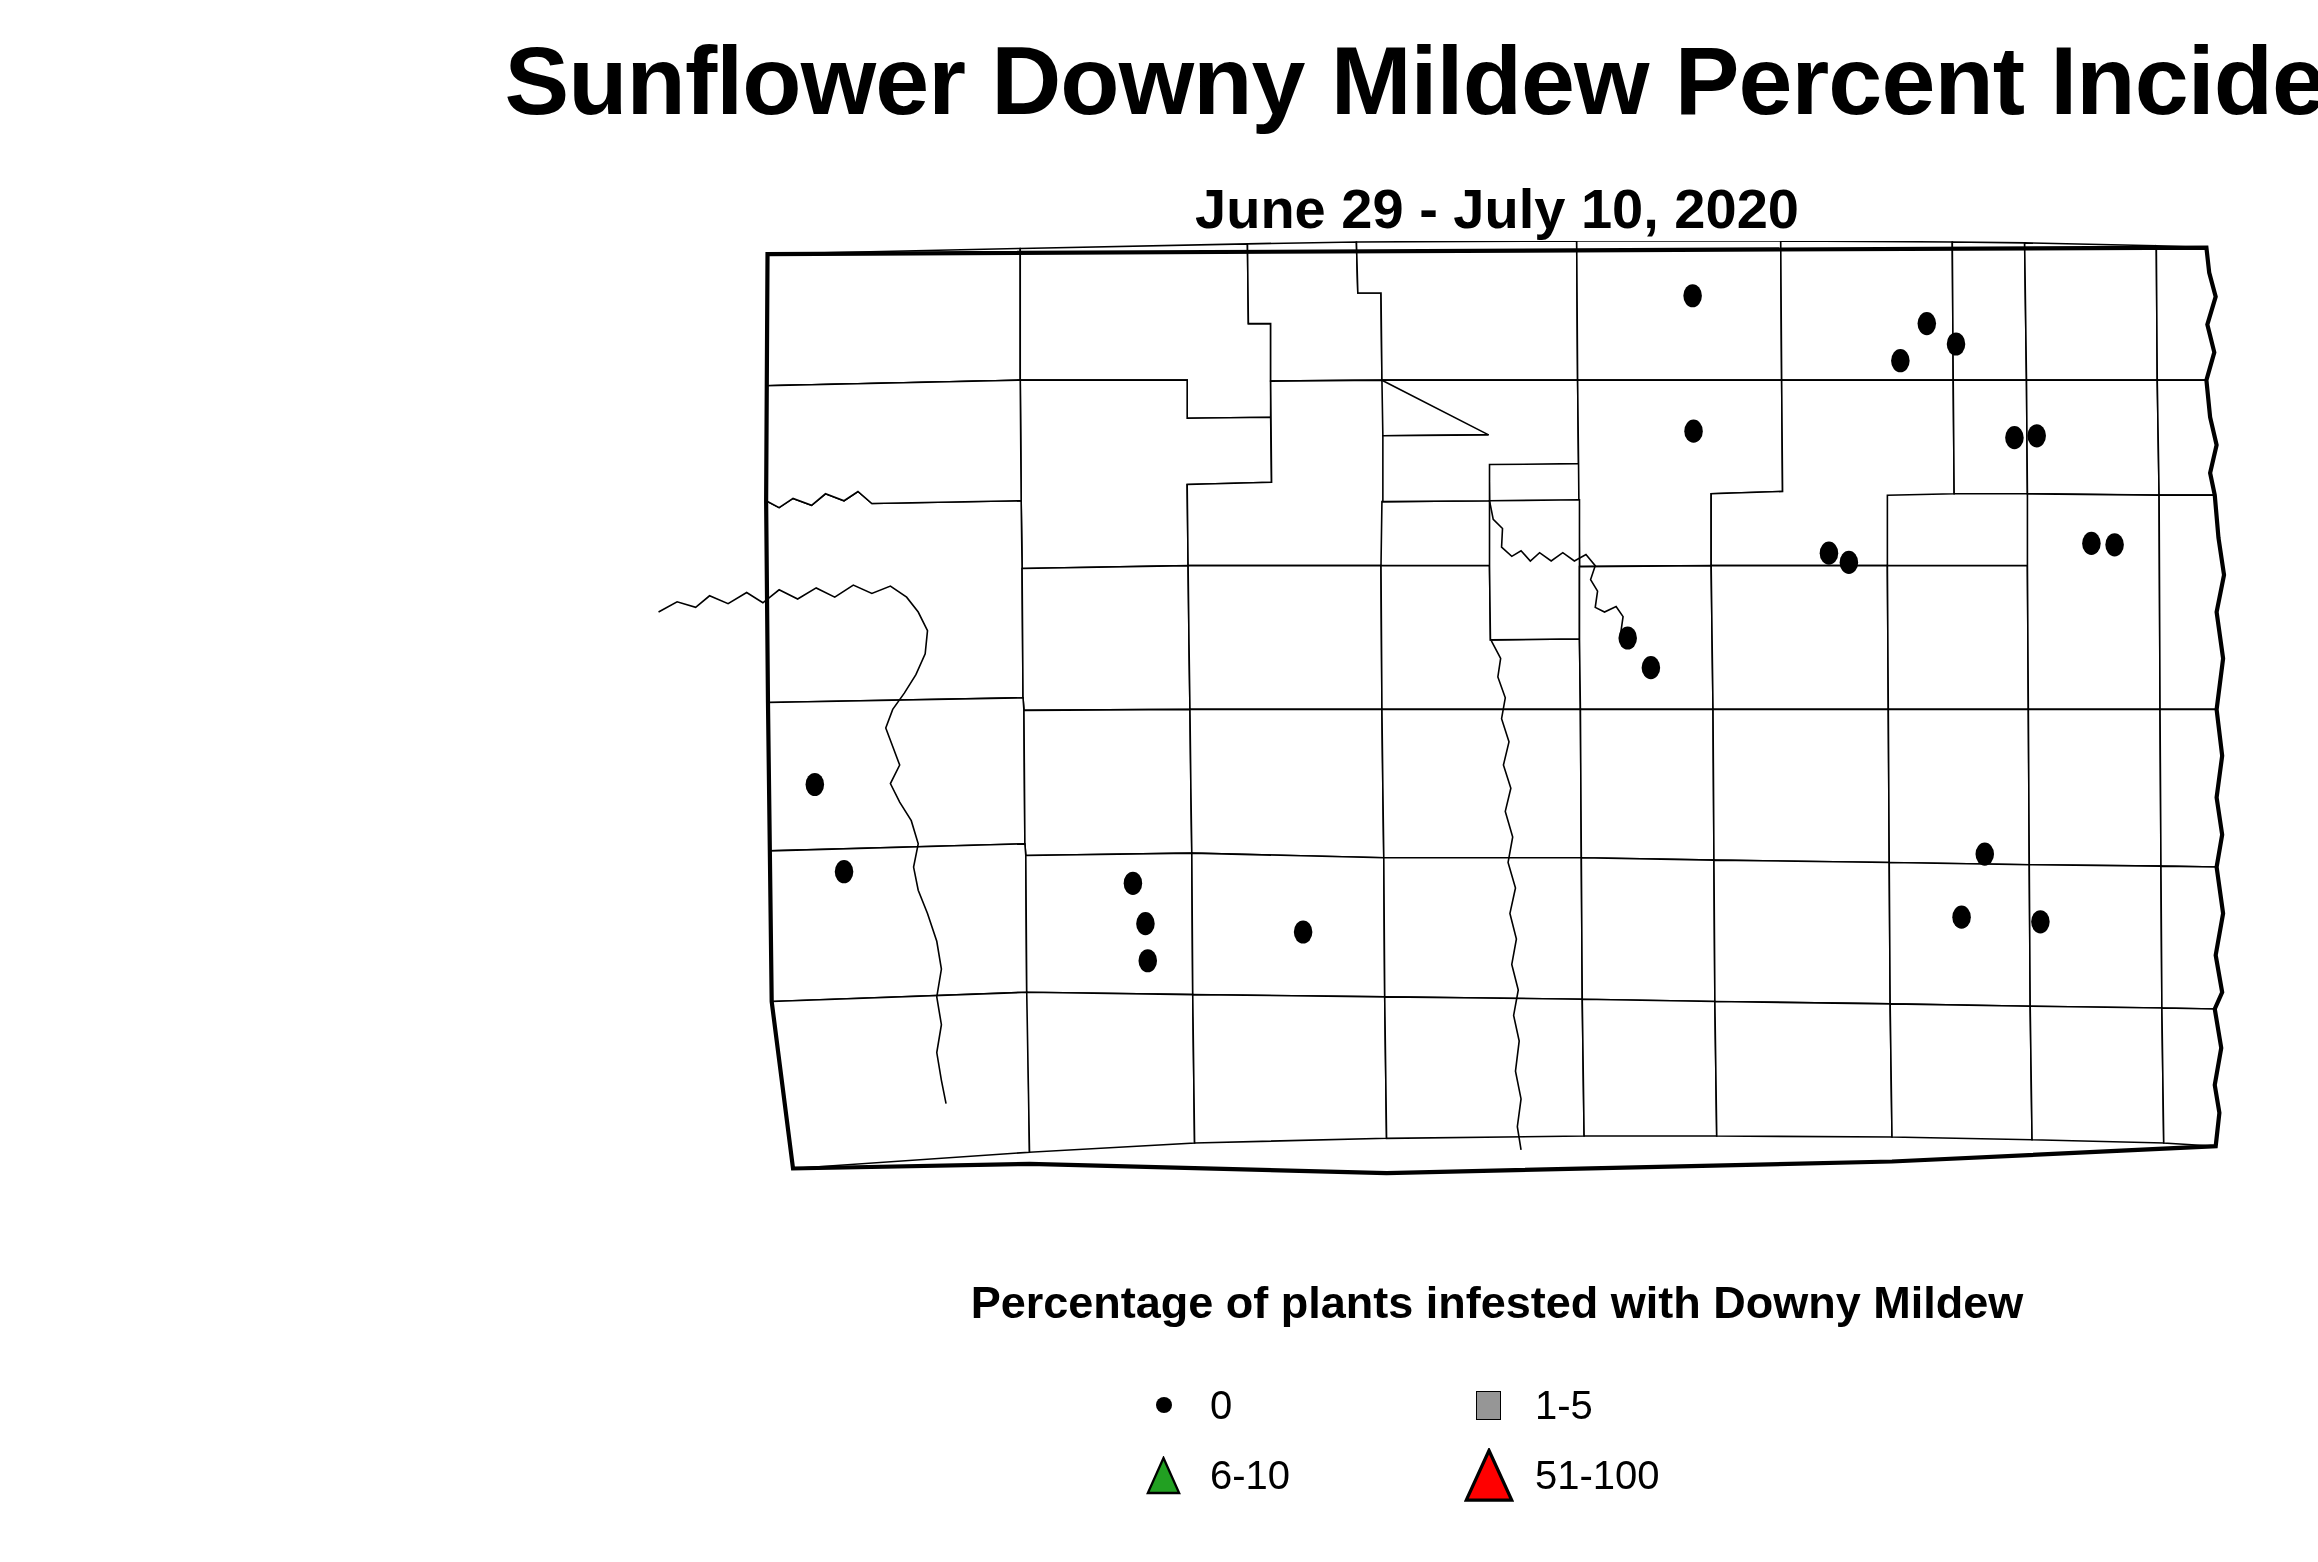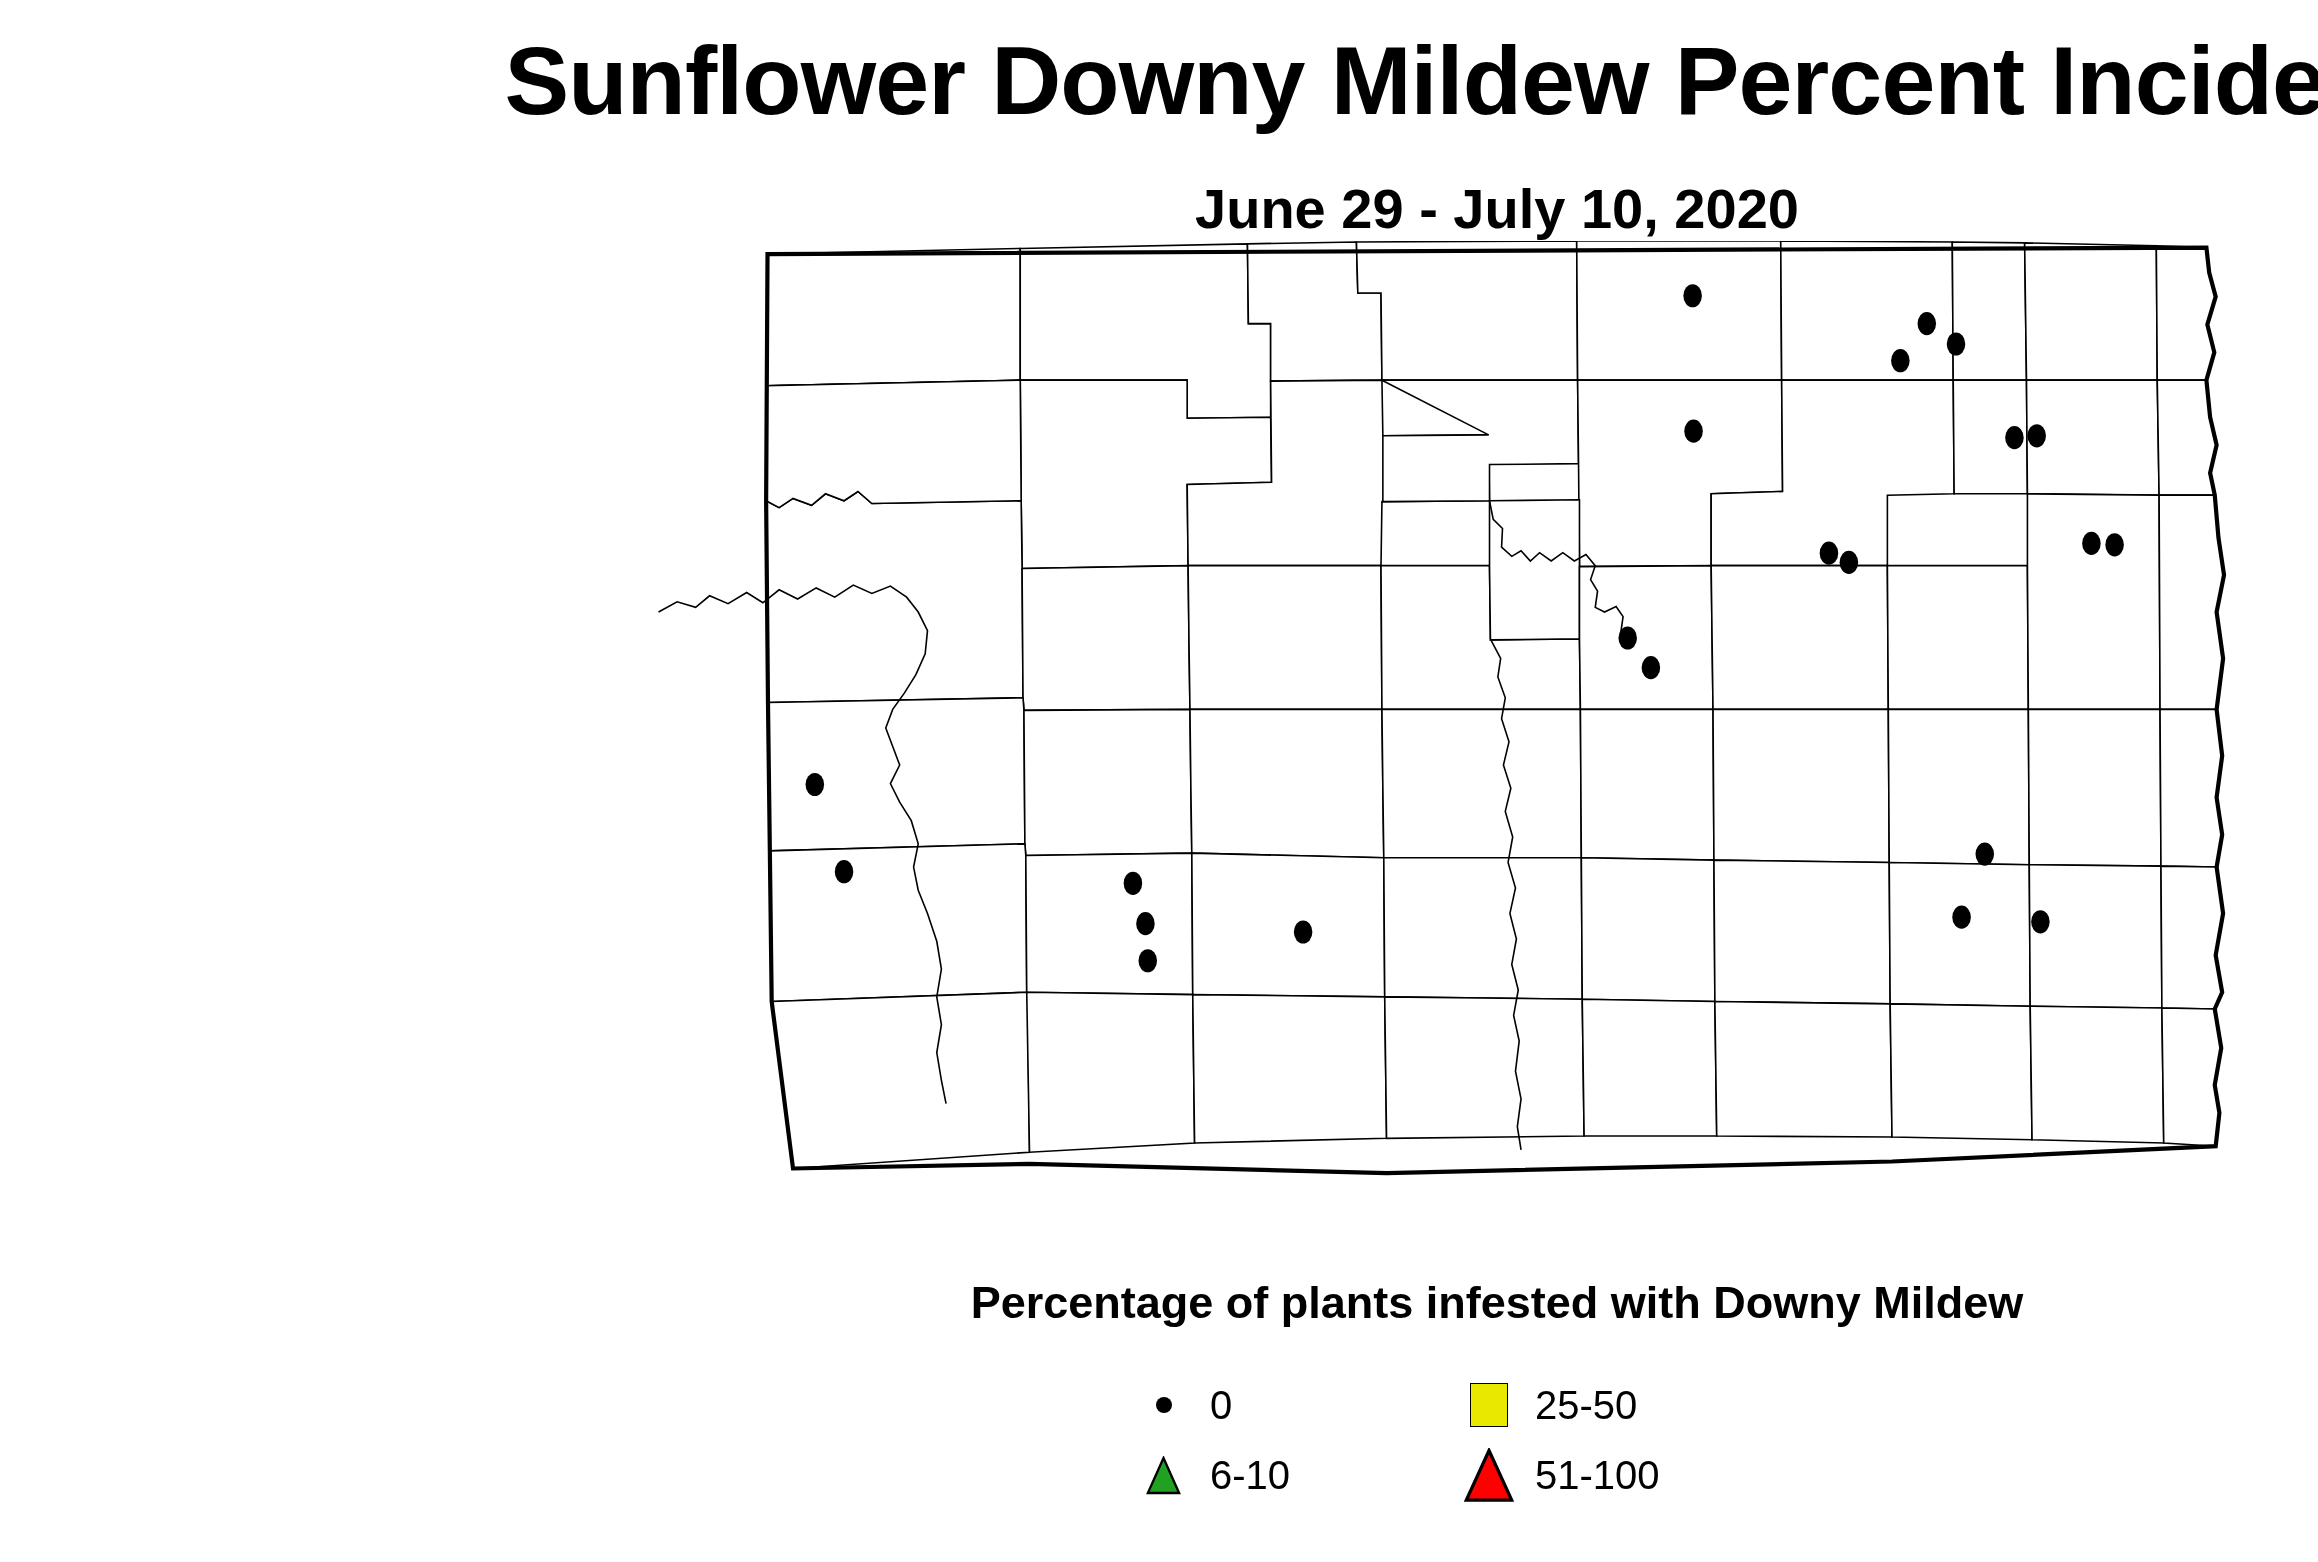--- a/index.html
+++ b/index.html
@@ -214,27 +214,27 @@
     <div id="legend-grid">
 
       <div class="legend-entry">
         <span class="legend-swatch">
           <span class="sw-dot"></span>
         </span>
         <span class="legend-label">0</span>
       </div>
 
 
-
-      <div class="legend-entry">
-        <span class="legend-swatch">
-          <span class="sw-sq-lg"></span>
-        </span>
-        <span class="legend-label">25-50</span>
-      </div>
+      <div class="legend-entry">
+        <span class="legend-swatch">
+          <span class="sw-sq-sm"></span>
+        </span>
+        <span class="legend-label">1-5</span>
+      </div>
+
 
       <div class="legend-entry">
         <span class="legend-swatch">
           <svg width="35" height="39" viewBox="0 0 76 84">
               <polygon points="38,4 72,80 4,80" fill="#22A022" stroke="#000" stroke-width="5"></polygon>
             </svg>
         </span>
         <span class="legend-label">6-10</span>
       </div>
 

